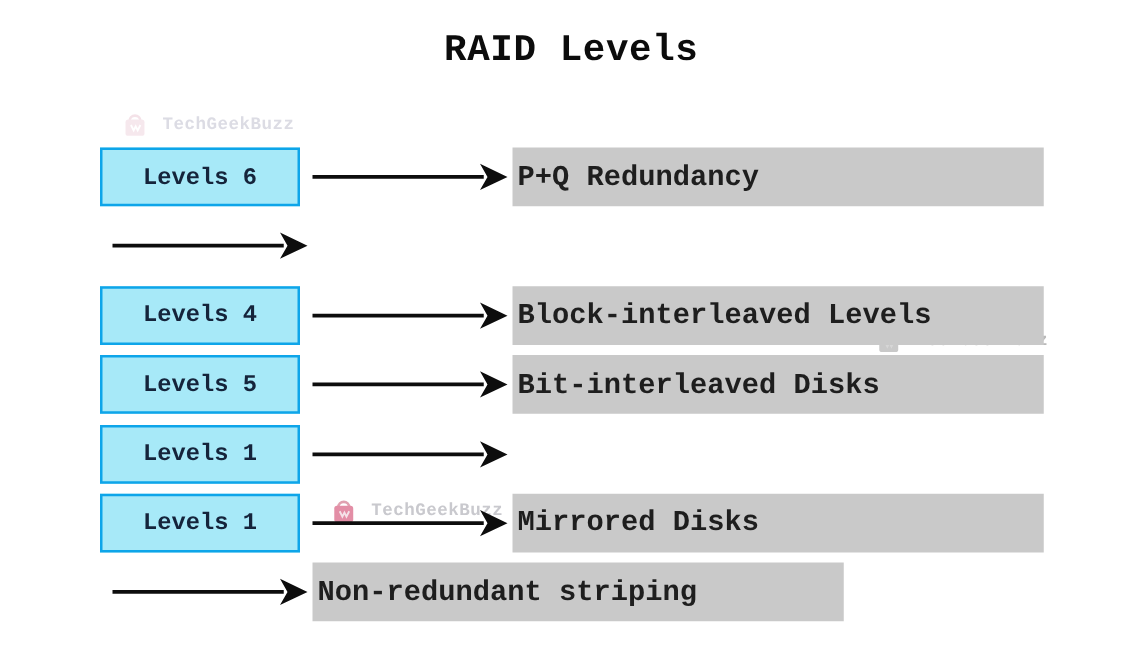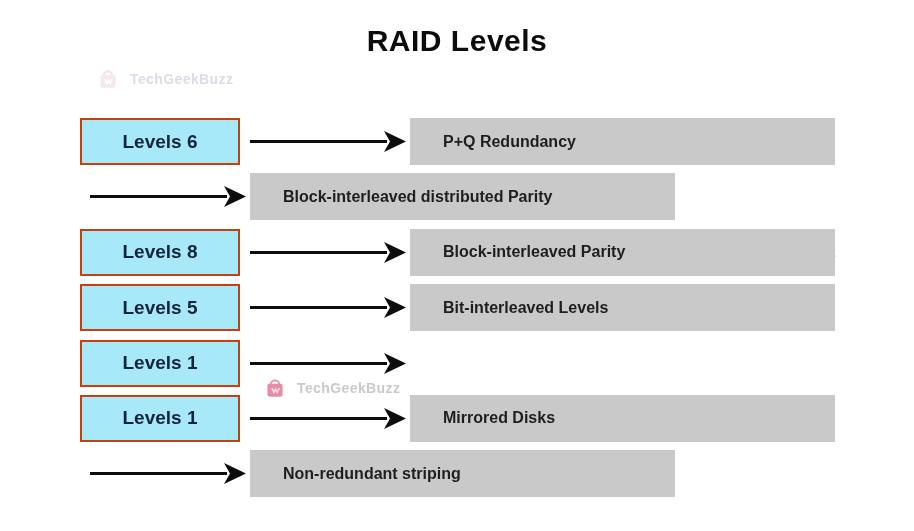--- a/index.html
+++ b/index.html
@@ -7,20 +7,21 @@
     padding: 0;
     background: #ffffff;
     font-family: "Liberation Sans", "DejaVu Sans", sans-serif;
   }
   .canvas {
     position: relative;
     width: 914px;
     height: 531px;
     background: #ffffff;
     overflow: hidden;
+    font-family: Liberation Mono, monospace;
   }
   .page-title {
     position: absolute;
     top: 24px;
     left: 0;
     width: 100%;
     text-align: center;
     font-size: 30px;
     font-weight: 800;
     letter-spacing: 0.5px;
@@ -33,51 +34,52 @@
   }
   .raid-row {
     display: flex;
     align-items: stretch;
     height: 47px;
     margin-bottom: 8.4px;
   }
   .level-box {
     width: 160px;
     background: var(--level-box, #a7e9f8);
-    border: 2px solid #c2410c;
+    border: 2px solid #0ea5e9;
     box-sizing: border-box;
     display: flex;
     align-items: center;
     justify-content: center;
     font-size: 19px;
     font-weight: 700;
     color: var(--level-text, #15243b);
   }
   .arrow-wrap {
     width: 170px;
     height: 47px;
     flex: 0 0 auto;
   }
   .desc-box {
     width: 425px;
     background: var(--desc-box, #c9c9c9);
     box-sizing: border-box;
     display: flex;
     align-items: center;
-    padding-left: 33px;
-    font-size: 16px;
+    padding-left: 4px;
+    font-size: 23px;
     font-weight: 700;
     color: var(--desc-text, #1e1e1e);
   }
   .watermark {
     position: absolute;
     display: flex;
     align-items: center;
     gap: 9px;
     pointer-events: none;
+    margin-top: 21px;
   }
   .watermark .wm-text {
     font-size: 14px;
     font-weight: 700;
     letter-spacing: 0.4px;
   }
   .wm-top    { left: 95px;  top: 66px;  }
   .wm-top    .wm-text { color: #dcdce4; }
   .wm-top    svg { opacity: 0.38; }
   .wm-mid    { left: 698px; top: 239px; }
@@ -133,48 +135,45 @@
     <div class="desc-box">
       <span>P+Q Redundancy</span>
     </div>
   </div>
 
   <div class="raid-row">
     <svg class="arrow-wrap" viewBox="0 0 170 47">
       <line x1="10" y1="23.5" x2="147" y2="23.5" stroke="var(--arrow, #0d0d0d)" stroke-width="3"></line>
       <polygon points="144,13 166,23.5 144,34 150,23.5" fill="var(--arrow, #0d0d0d)"></polygon>
     </svg>
-    <div class="desc-box">
-      <span>Block-interleaved distributed Parity</span>
-    </div>
-  </div>
-
-  <div class="raid-row">
-    <div class="level-box">
-      <span>Levels 8</span>
-    </div>
-    <svg class="arrow-wrap" viewBox="0 0 170 47">
-      <line x1="10" y1="23.5" x2="147" y2="23.5" stroke="var(--arrow, #0d0d0d)" stroke-width="3"></line>
-      <polygon points="144,13 166,23.5 144,34 150,23.5" fill="var(--arrow, #0d0d0d)"></polygon>
-    </svg>
-    <div class="desc-box">
-      <span>Block-interleaved Parity</span>
+  </div>
+
+  <div class="raid-row">
+    <div class="level-box">
+      <span>Levels 4</span>
+    </div>
+    <svg class="arrow-wrap" viewBox="0 0 170 47">
+      <line x1="10" y1="23.5" x2="147" y2="23.5" stroke="var(--arrow, #0d0d0d)" stroke-width="3"></line>
+      <polygon points="144,13 166,23.5 144,34 150,23.5" fill="var(--arrow, #0d0d0d)"></polygon>
+    </svg>
+    <div class="desc-box">
+      <span>Block-interleaved Levels</span>
     </div>
   </div>
 
   <div class="raid-row">
     <div class="level-box">
       <span>Levels 5</span>
     </div>
     <svg class="arrow-wrap" viewBox="0 0 170 47">
       <line x1="10" y1="23.5" x2="147" y2="23.5" stroke="var(--arrow, #0d0d0d)" stroke-width="3"></line>
       <polygon points="144,13 166,23.5 144,34 150,23.5" fill="var(--arrow, #0d0d0d)"></polygon>
     </svg>
     <div class="desc-box">
-      <span>Bit-interleaved Levels</span>
+      <span>Bit-interleaved Disks</span>
     </div>
   </div>
 
   <div class="raid-row">
     <div class="level-box">
       <span>Levels 1</span>
     </div>
     <svg class="arrow-wrap" viewBox="0 0 170 47">
       <line x1="10" y1="23.5" x2="147" y2="23.5" stroke="var(--arrow, #0d0d0d)" stroke-width="3"></line>
       <polygon points="144,13 166,23.5 144,34 150,23.5" fill="var(--arrow, #0d0d0d)"></polygon>

